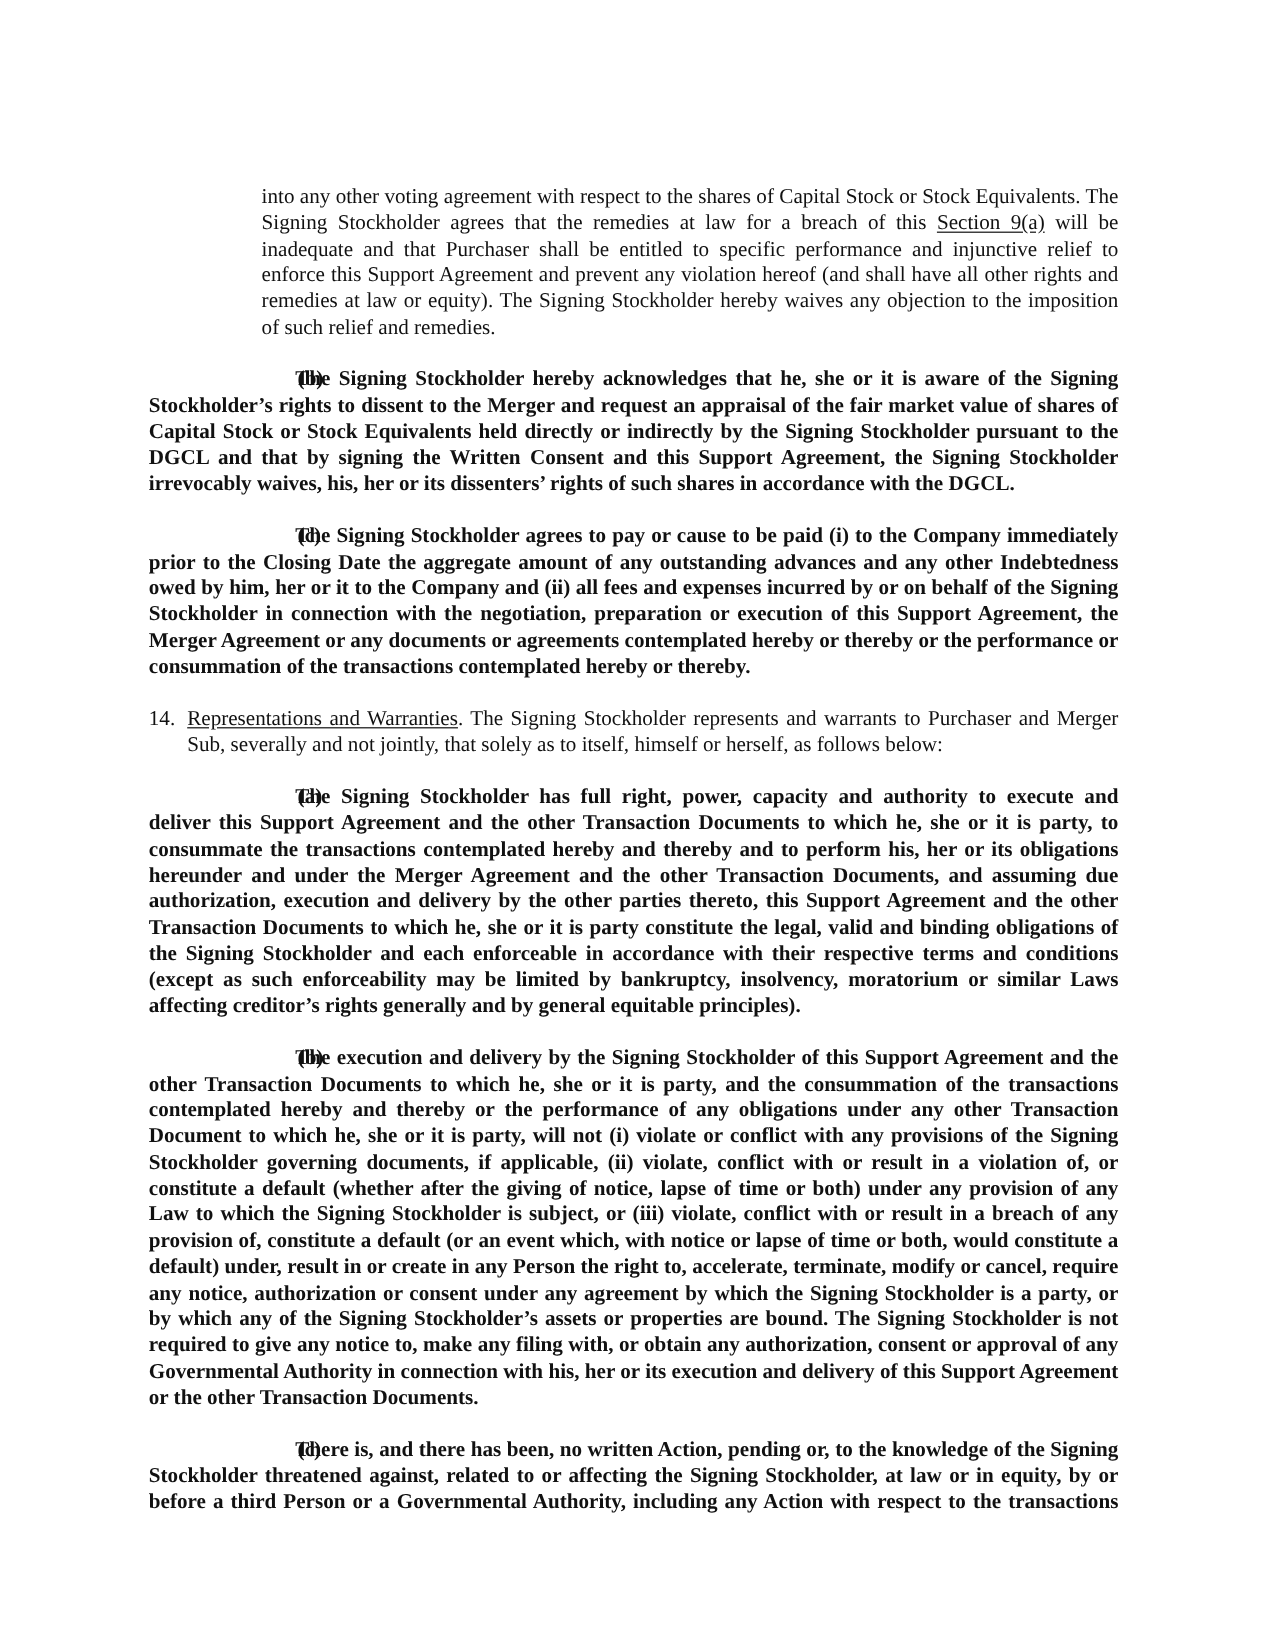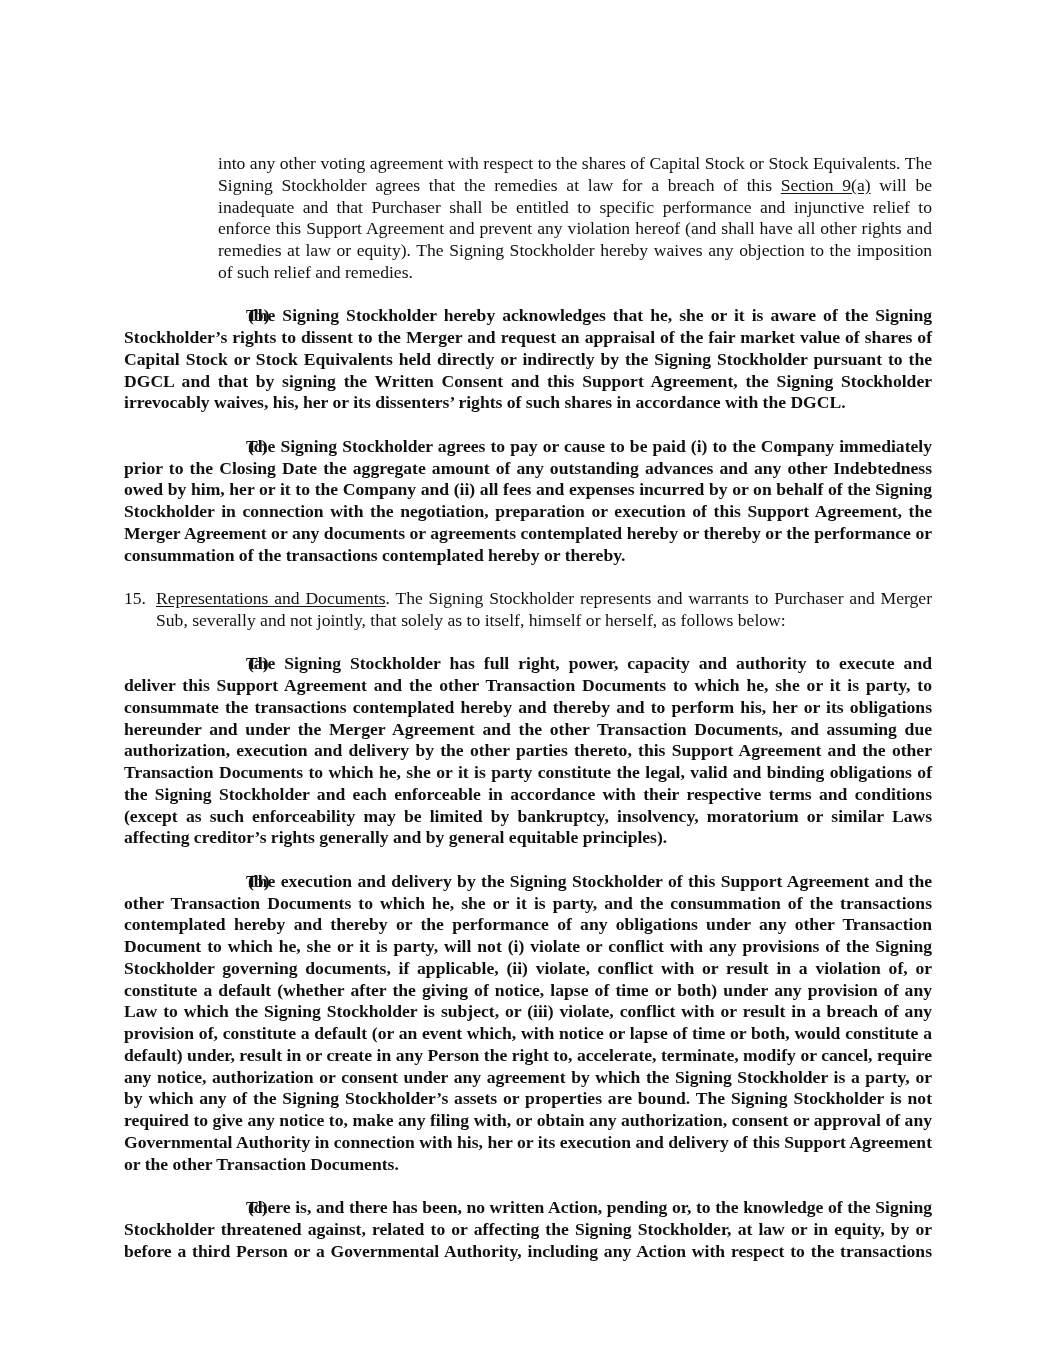--- a/index.html
+++ b/index.html
@@ -28,21 +28,21 @@
   <div class="gap"></div>
 
   <p class="indent-first"><span class="tab-label">(b)</span><span>The Signing Stockholder hereby acknowledges that he, she or it is aware of the Signing Stockholder’s rights to dissent to the Merger and request an appraisal of the fair market value of shares of Capital Stock or Stock Equivalents held directly or indirectly by the Signing Stockholder pursuant to the DGCL and that by signing the Written Consent and this Support Agreement, the Signing Stockholder irrevocably waives, his, her or its dissenters’ rights of such shares in accordance with the DGCL.</span></p>
 
   <div class="gap"></div>
 
   <p class="indent-first"><span class="tab-label">(c)</span><span>The Signing Stockholder agrees to pay or cause to be paid (i) to the Company immediately prior to the Closing Date the aggregate amount of any outstanding advances and any other Indebtedness owed by him, her or it to the Company and (ii) all fees and expenses incurred by or on behalf of the Signing Stockholder in connection with the negotiation, preparation or execution of this Support Agreement, the Merger Agreement or any documents or agreements contemplated hereby or thereby or the performance or consummation of the transactions contemplated hereby or thereby.</span></p>
 
   <div class="gap"></div>
 
-  <p class="numbered"><span class="num">15.</span><span class="u">Representations and Documents</span><span>.  The Signing Stockholder represents and warrants to Purchaser and Merger Sub, severally and not jointly, that solely as to itself, himself or herself, as follows below:</span></p>
+  <p class="numbered"><span class="num">14.</span><span class="u">Representations and Warranties</span><span>.  The Signing Stockholder represents and warrants to Purchaser and Merger Sub, severally and not jointly, that solely as to itself, himself or herself, as follows below:</span></p>
 
   <div class="gap"></div>
 
   <p class="indent-first"><span class="tab-label">(a)</span><span>The Signing Stockholder has full right, power, capacity and authority to execute and deliver this Support Agreement and the other Transaction Documents to which he, she or it is party, to consummate the transactions contemplated hereby and thereby and to perform his, her or its obligations hereunder and under the Merger Agreement and the other Transaction Documents, and assuming due authorization, execution and delivery by the other parties thereto, this Support Agreement and the other Transaction Documents to which he, she or it is party constitute the legal, valid and binding obligations of the Signing Stockholder and each enforceable in accordance with their respective terms and conditions (except as such enforceability may be limited by bankruptcy, insolvency, moratorium or similar Laws affecting creditor’s rights generally and by general equitable principles).</span></p>
 
   <div class="gap"></div>
 
   <p class="indent-first"><span class="tab-label">(b)</span><span>The execution and delivery by the Signing Stockholder of this Support Agreement and the other Transaction Documents to which he, she or it is party, and the consummation of the transactions contemplated hereby and thereby or the performance of any obligations under any other Transaction Document to which he, she or it is party, will not (i) violate or conflict with any provisions of the Signing Stockholder governing documents, if applicable, (ii) violate, conflict with or result in a violation of, or constitute a default (whether after the giving of notice, lapse of time or both) under any provision of any Law to which the Signing Stockholder is subject, or (iii) violate, conflict with or result in a breach of any provision of, constitute a default (or an event which, with notice or lapse of time or both, would constitute a default) under, result in or create in any Person the right to, accelerate, terminate, modify or cancel, require any notice, authorization or consent under any agreement by which the Signing Stockholder is a party, or by which any of the Signing Stockholder’s assets or properties are bound. The Signing Stockholder is not required to give any notice to, make any filing with, or obtain any authorization, consent or approval of any Governmental Authority in connection with his, her or its execution and delivery of this Support Agreement or the other Transaction Documents.</span></p>
 
   <div class="gap"></div>

